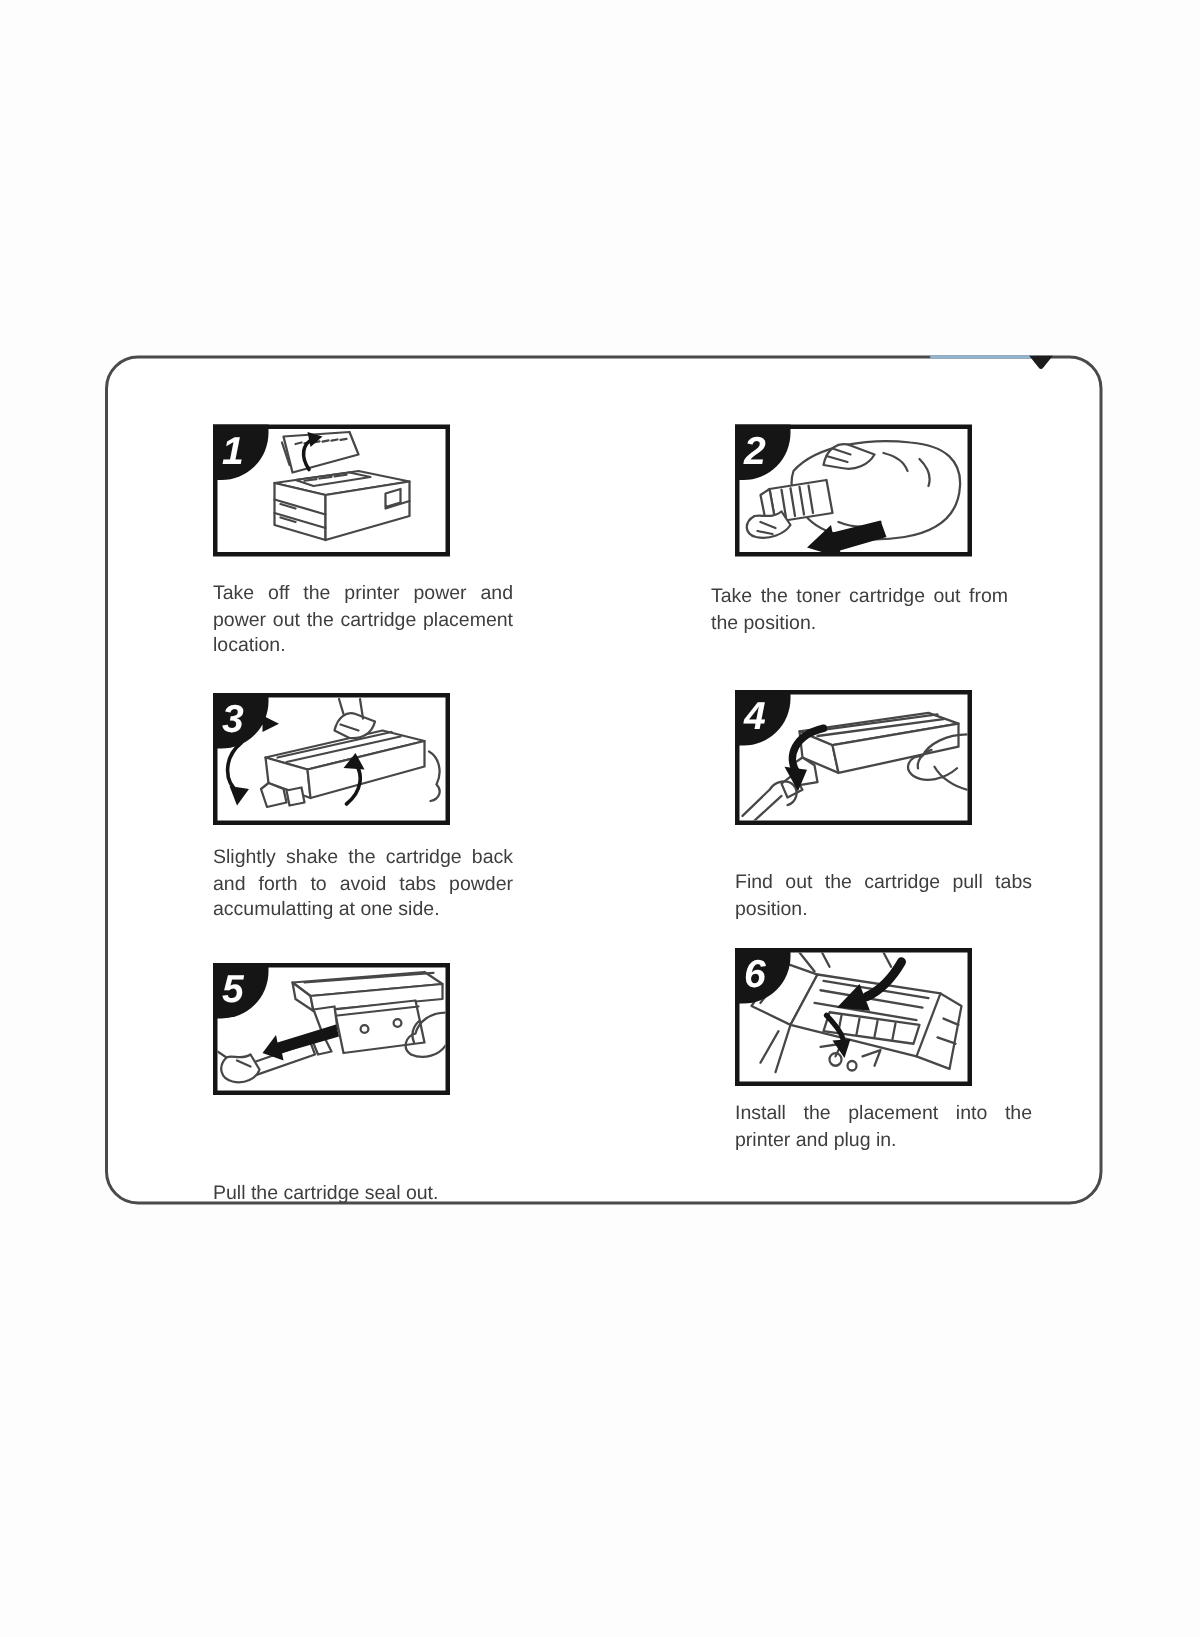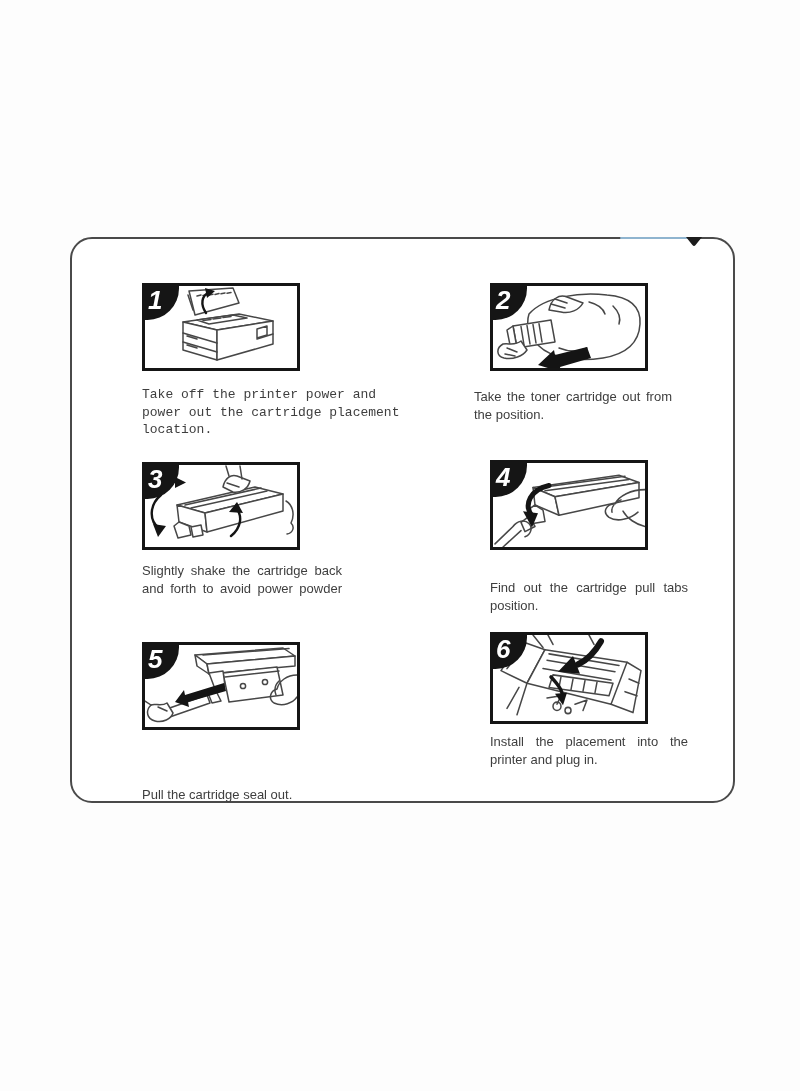--- a/index.html
+++ b/index.html
@@ -79,21 +79,21 @@
         <path class="ill-f" d="M38,36 L38,64 L72,74 L72,44 Z"></path>
         <path class="ill-f" d="M128,35 L128,58 L72,74 L72,44 Z"></path>
         <path class="ill" d="M38,47 L72,57 M38,56 L72,66 M42,50 L52,53 M42,59 L52,62 M112,43 L122,40 L122,49 L112,52 Z M128,48 L112,53"></path>
         <path class="arr-sh" stroke-width="2.4" d="M61,27 C55,18 57,10 63,7"></path>
         <path class="arr" d="M60,2 L70,5 L62,12 Z"></path>
       </svg>
       <div class="badge">
           <span>1</span>
         </div>
     </div>
-    <div class="caption" style="left:70px;top:147px;width:200px;font-family:Liberation Mono, monospace;">
+    <div class="caption" style="left:70px;top:147px;width:200px;">
         <div class="cap-line">Take off the printer power and</div>
         <div class="cap-line">power out the cartridge placement</div>
         <div class="cap-line last">location.</div>
       </div>
   </div>
 
   <div class="step">
     <div class="panel" style="left:418px;top:44px;width:158px;height:88px;">
       <svg viewBox="0 0 152 82" preserveAspectRatio="none">
         <path class="ill-f" d="M36,28 C52,10 88,6 114,9 C138,11 148,22 147,38 C146,56 134,68 110,72 C84,76 58,72 46,60 C38,52 32,40 36,28 Z"></path>
@@ -135,21 +135,22 @@
         <path class="arr" d="M8,59 L21,61 L13,72 Z"></path>
         <path class="arr-sh" stroke-width="2.4" d="M86,71 C96,63 98,51 91,43"></path>
         <path class="arr" d="M84,47 L92,37 L98,48 Z"></path>
       </svg>
       <div class="badge">
           <span>3</span>
         </div>
     </div>
     <div class="caption" style="left:70px;top:323px;width:200px;">
         <div class="cap-line">Slightly shake the cartridge back</div>
-        <div class="cap-line">and forth to avoid power powder</div>
+        <div class="cap-line">and forth to avoid tabs powder</div>
+        <div class="cap-line last">accumulatting at one side.</div>
       </div>
   </div>
 
   <div class="step">
     <div class="panel" style="left:418px;top:221px;width:158px;height:90px;">
       <svg viewBox="0 0 152 82" preserveAspectRatio="none">
         <path class="ill-f" d="M40,24 L126,12 L146,19 L62,33 Z"></path>
         <path class="ill-f" d="M40,24 L42,41 L66,51 L62,33 Z"></path>
         <path class="ill-f" d="M62,33 L66,51 L146,34 L146,19 Z"></path>
         <path class="ill" d="M48,24 L132,13 M52,27 L136,16"></path>

